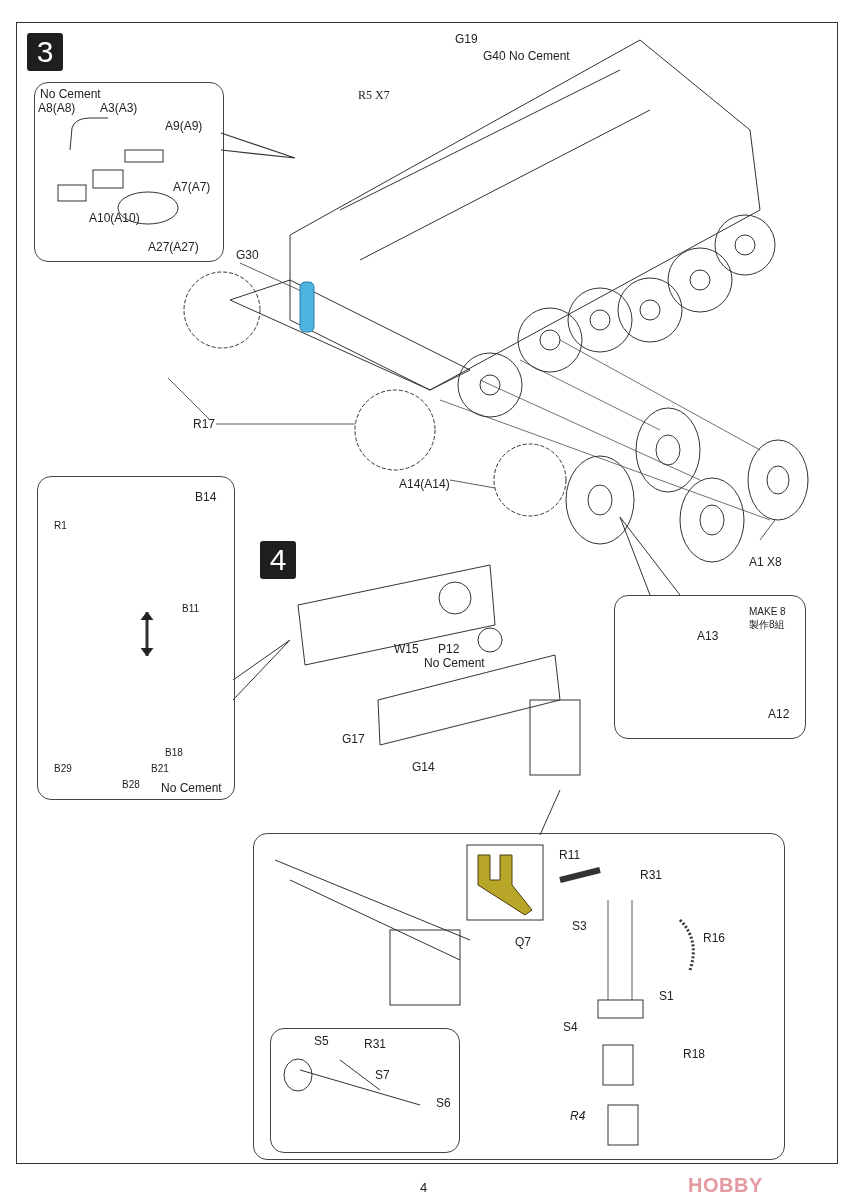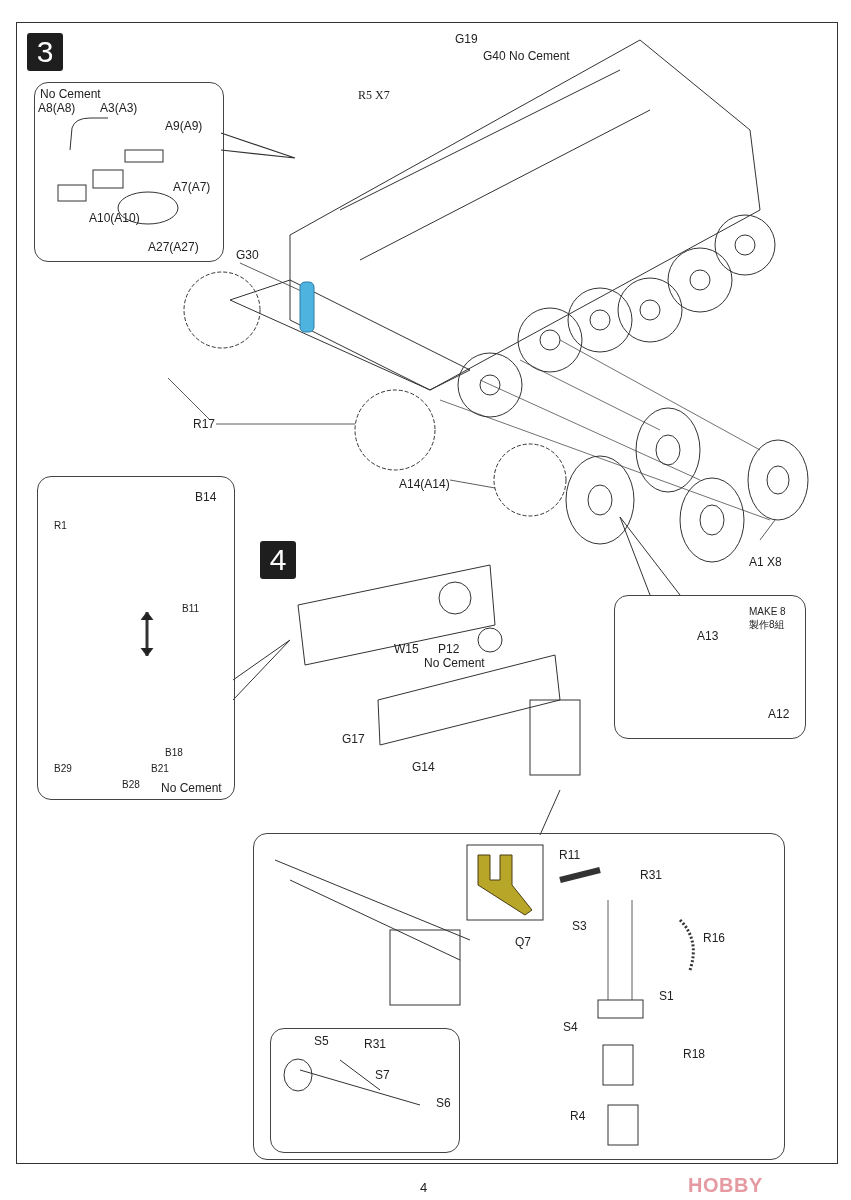--- a/index.html
+++ b/index.html
@@ -151,19 +151,19 @@
 <span class="lbl" style="left:364px;top:1038px;">R31</span>
 <span class="lbl" style="left:375px;top:1069px;">S7</span>
 <span class="lbl" style="left:436px;top:1097px;">S6</span>
 <span class="lbl" style="left:559px;top:849px;">R11</span>
 <span class="lbl" style="left:640px;top:869px;">R31</span>
 <span class="lbl" style="left:572px;top:920px;">S3</span>
 <span class="lbl" style="left:703px;top:932px;">R16</span>
 <span class="lbl" style="left:659px;top:990px;">S1</span>
 <span class="lbl" style="left:563px;top:1021px;">S4</span>
 <span class="lbl" style="left:683px;top:1048px;">R18</span>
-<span class="lbl" style="left:570px;top:1110px;">R4</span>
+<span class="lbl" style="left:570px;top:1110px;font-style:italic;">R4</span>
 
 <span class="page-number">4</span>
 <div class="watermark">
   <span class="a">HOBBY</span>
   <span class="b">SEARCH</span>
 </div>
 
 </body></html>

